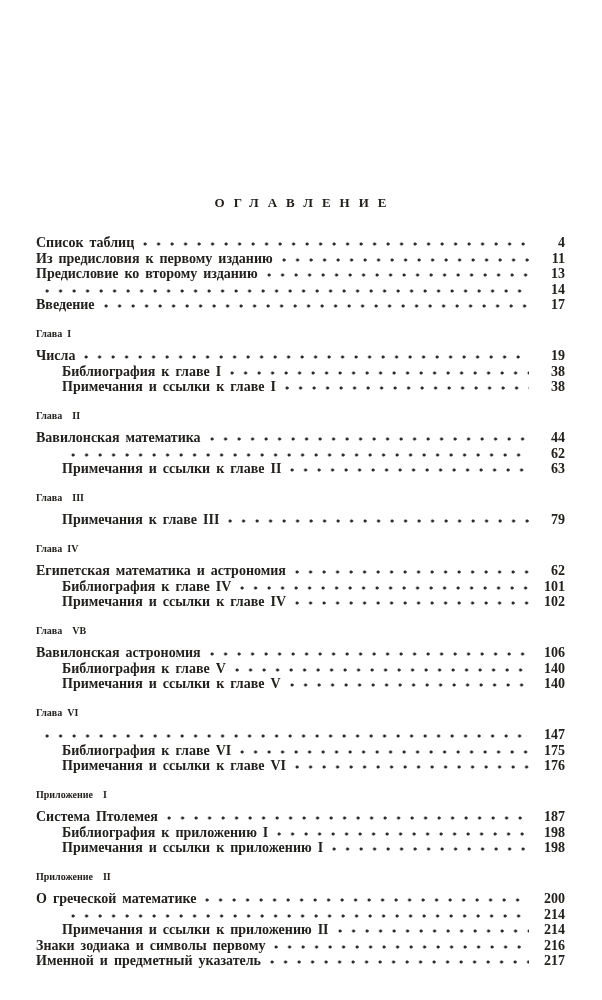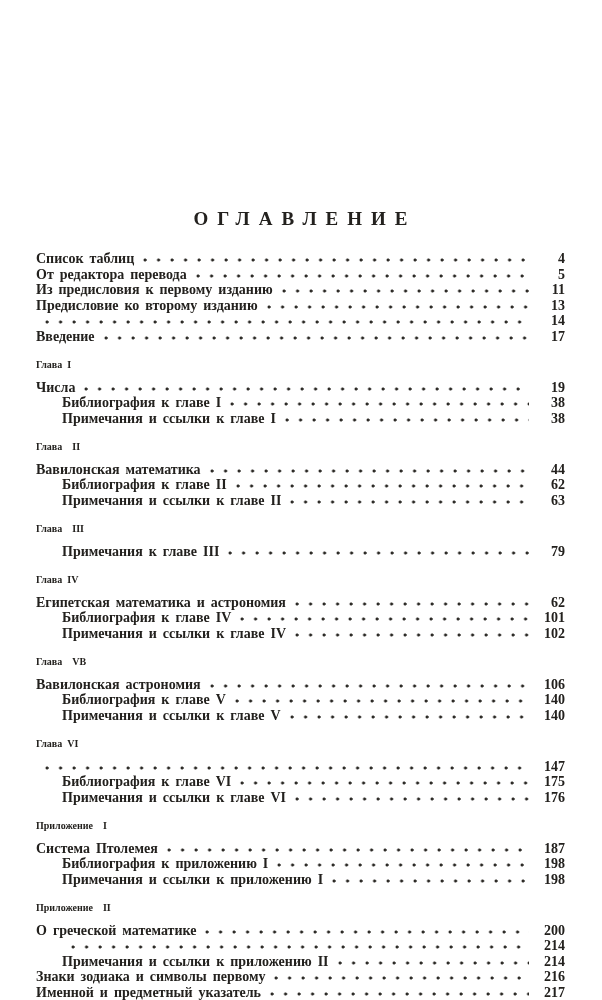--- a/index.html
+++ b/index.html
@@ -10,24 +10,24 @@
     background: #ffffff;
     color: #23211e;
     font-family: "Liberation Serif", "DejaVu Serif", serif;
     font-weight: bold;
     box-sizing: border-box;
     padding: 191px 37px 0 36px;
     overflow: hidden;
   }
   .doc-title {
     text-align: center;
-    font-size: 19px;
+    font-size: 13px;
     line-height: 24px;
     letter-spacing: 9px;
-    margin: 16px;
+    margin: 0;
     padding-left: 9px; 
     white-space: pre;
   }
   .toc { margin-top: 20px; }
   .toc-heading {
     font-size: 10px;
     line-height: 15.5px;
     margin: 13px 0 7px 0;
     white-space: pre;
     word-spacing: 2.5px;
@@ -62,25 +62,20 @@
 
 <div class="page">
   <h1 class="doc-title">ОГЛАВЛЕНИЕ</h1>
   <div class="toc" id="toc-root">
       <div class="toc-row">
         <span class="toc-label">Список таблиц</span>
         <span class="dot-leader"></span>
         <span class="toc-page">4</span>
       </div>
       <div class="toc-row">
-        <span class="toc-label">От редактора перевода</span>
-        <span class="dot-leader"></span>
-        <span class="toc-page">5</span>
-      </div>
-      <div class="toc-row">
         <span class="toc-label">Из предисловия к первому изданию</span>
         <span class="dot-leader"></span>
         <span class="toc-page">11</span>
       </div>
       <div class="toc-row">
         <span class="toc-label">Предисловие ко второму изданию</span>
         <span class="dot-leader"></span>
         <span class="toc-page">13</span>
       </div>
       <div class="toc-row">
@@ -108,21 +103,20 @@
         <span class="dot-leader"></span>
         <span class="toc-page">38</span>
       </div>
       <div class="toc-heading">Глава  II</div>
       <div class="toc-row">
         <span class="toc-label">Вавилонская математика</span>
         <span class="dot-leader"></span>
         <span class="toc-page">44</span>
       </div>
       <div class="toc-row indent-1">
-        <span class="toc-label">Библиография к главе II</span>
         <span class="dot-leader"></span>
         <span class="toc-page">62</span>
       </div>
       <div class="toc-row indent-1">
         <span class="toc-label">Примечания и ссылки к главе II</span>
         <span class="dot-leader"></span>
         <span class="toc-page">63</span>
       </div>
       <div class="toc-heading">Глава  III</div>
       <div class="toc-row indent-1">

